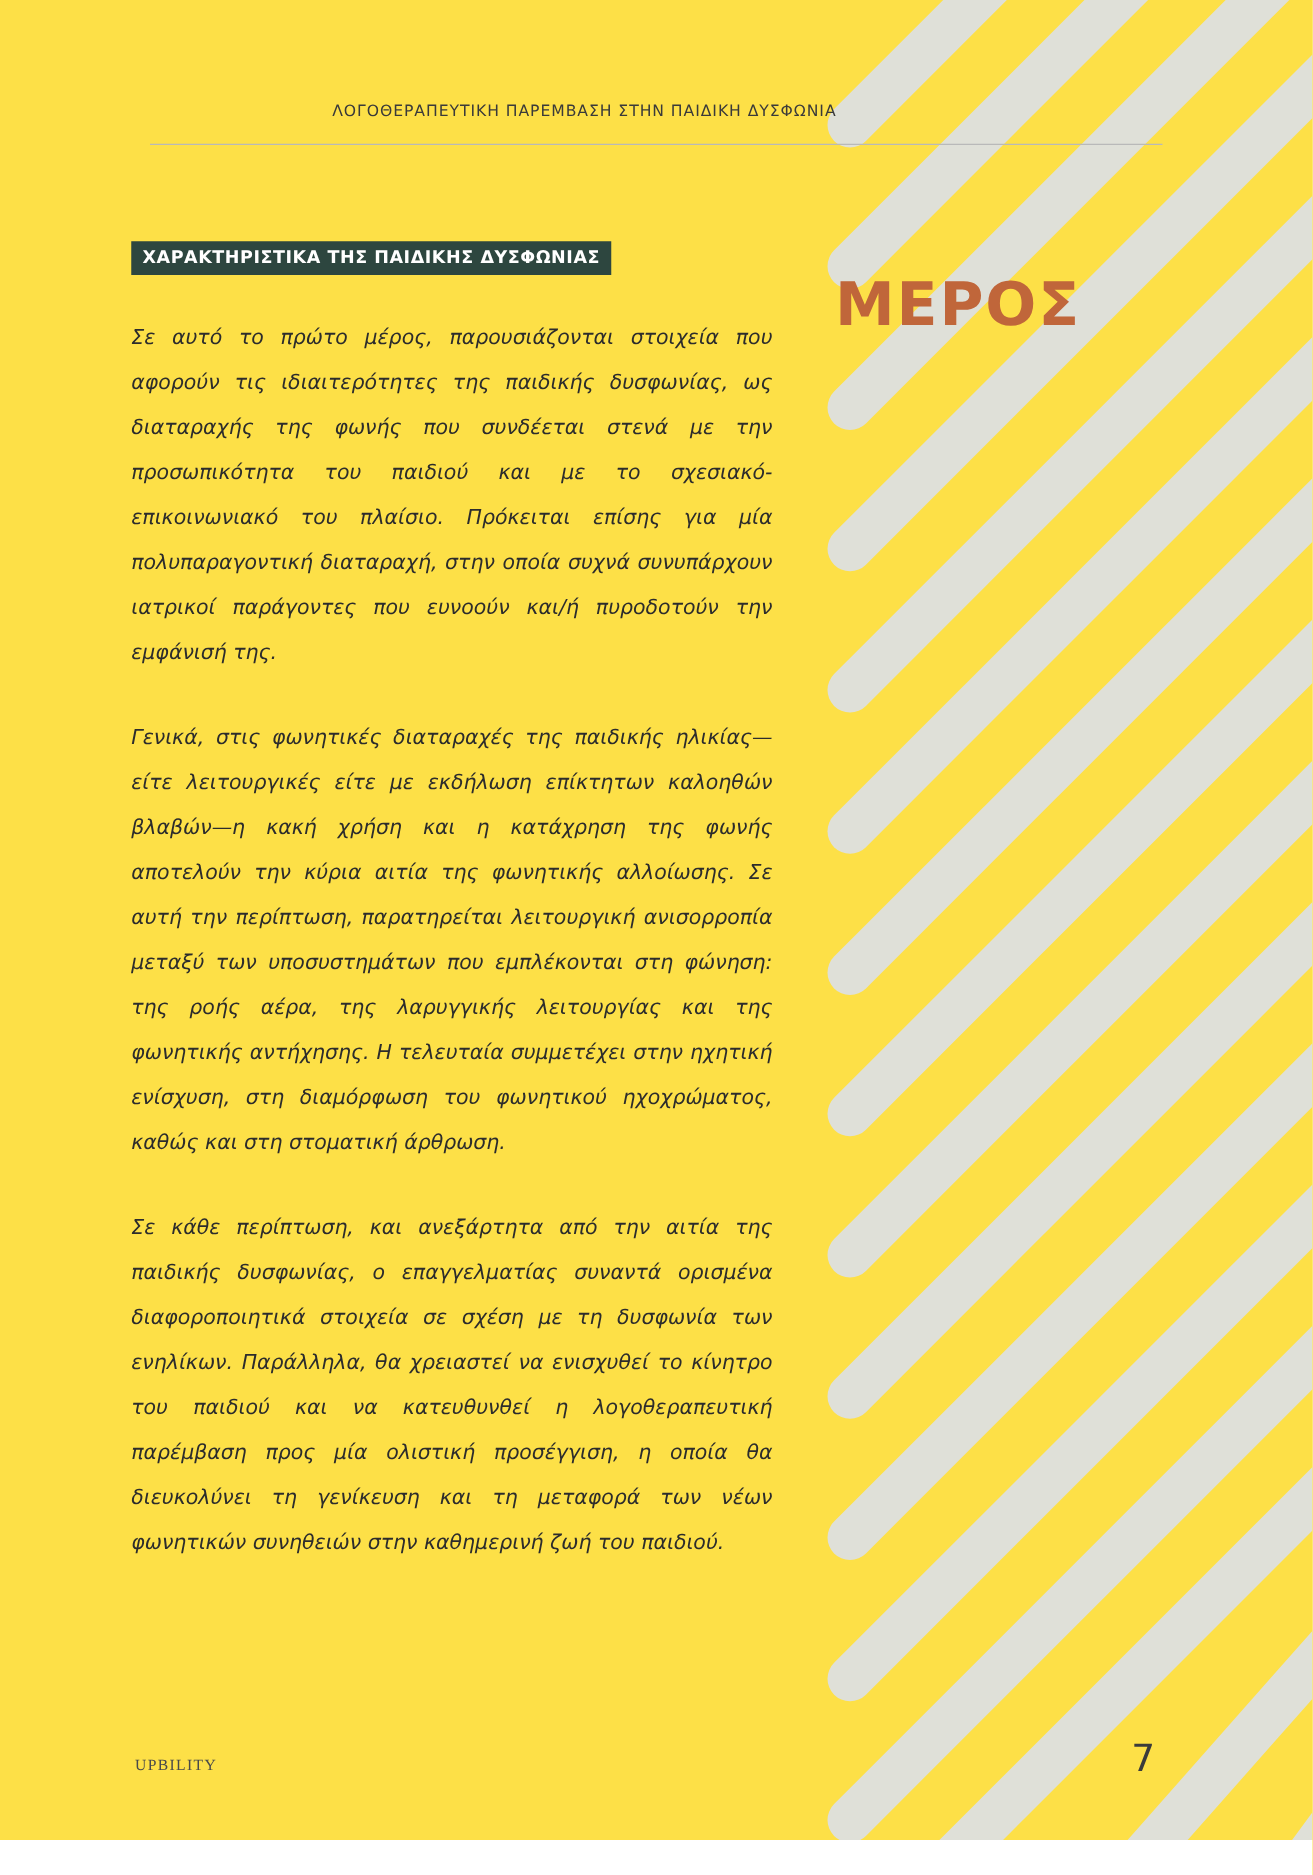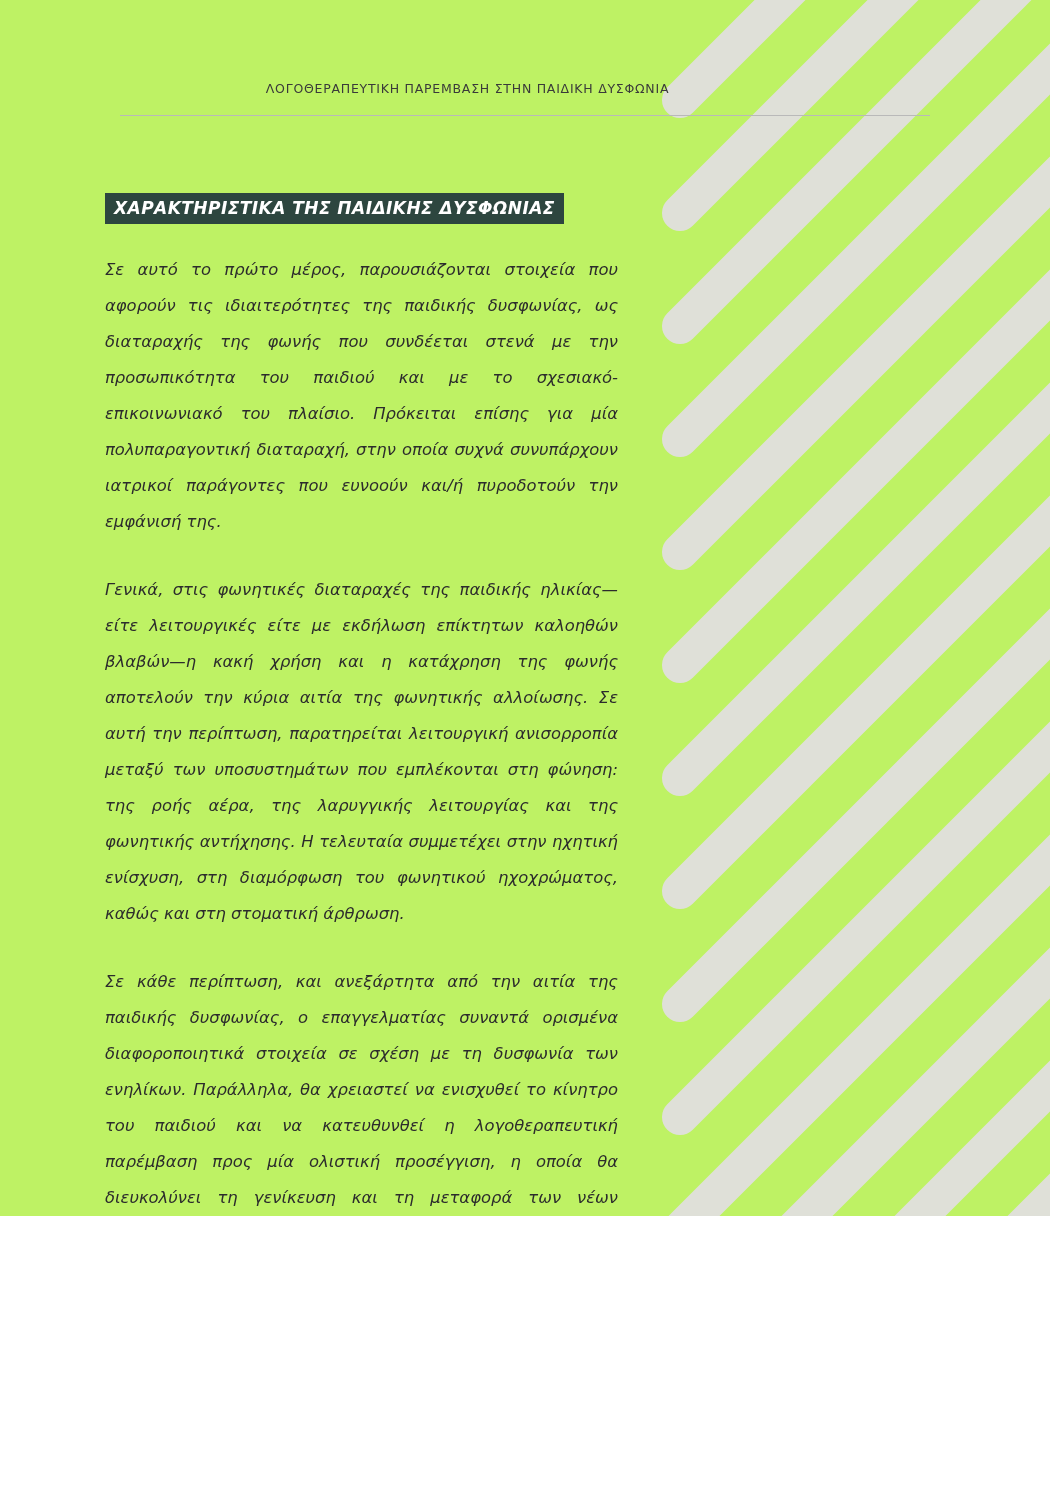--- a/index.html
+++ b/index.html
@@ -12,22 +12,22 @@
     background: #ffffff;
     font-family: "DejaVu Sans", "Liberation Sans", sans-serif;
     overflow: hidden;
     position: relative;
   }
 
   .page {
     position: absolute;
     inset: 0;
     width: 1050px;
-    height: 1216px;
-    background: #bef264;
+    height: 1472px;
+    background: #fde047;
     overflow: hidden;
   }
 
   
   .stripe-band {
     position: absolute;
     top: 0;
     left: 640px;
     width: 410px;
     height: 1500px;
@@ -83,27 +83,26 @@
   
   .section-heading {
     position: absolute;
     top: 193px;
     left: 105px;
   }
   .section-heading-band {
     display: inline-block;
     background: #2d463f;
     color: #ffffff;
-    font-size: 17px;
+    font-size: 14px;
     font-weight: bold;
     letter-spacing: 0.45px;
     padding: 5px 9px 6px 9px;
     white-space: nowrap;
     font-family: "DejaVu Sans", "Liberation Sans", sans-serif;
-    font-style: italic;
   }
 
   
   .body-column {
     position: absolute;
     top: 252px;
     left: 105px;
     width: 513px;
     font-style: italic;
   }
@@ -167,20 +166,21 @@
       </g>
     </svg>
   </div>
 
   <div class="running-header">
     <span class="running-header-text">ΛΟΓΟΘΕΡΑΠΕΥΤΙΚΗ ΠΑΡΕΜΒΑΣΗ ΣΤΗΝ ΠΑΙΔΙΚΗ ΔΥΣΦΩΝΙΑ</span>
   </div>
   <div class="header-rule"></div>
 
   <div class="part-title">
+    <span class="line">ΜΕΡΟΣ</span>
   </div>
 
   <div class="section-heading">
     <span class="section-heading-band">ΧΑΡΑΚΤΗΡΙΣΤΙΚΑ ΤΗΣ ΠΑΙΔΙΚΗΣ ΔΥΣΦΩΝΙΑΣ</span>
   </div>
 
   <div class="body-column">
     <p class="body-paragraph">Σε αυτό το πρώτο μέρος, παρουσιάζονται στοιχεία που αφορούν τις ιδιαιτερότητες της παιδικής δυσφωνίας, ως διαταραχής της φωνής που συνδέεται στενά με την προσωπικότητα του παιδιού και με το σχεσιακό-επικοινωνιακό του πλαίσιο. Πρόκειται επίσης για μία πολυπαραγοντική διαταραχή, στην οποία συχνά συνυπάρχουν ιατρικοί παράγοντες που ευνοούν και/ή πυροδοτούν την εμφάνισή της.</p>
     <p class="body-paragraph">Γενικά, στις φωνητικές διαταραχές της παιδικής ηλικίας—είτε λειτουργικές είτε με εκδήλωση επίκτητων καλοηθών βλαβών—η κακή χρήση και η κατάχρηση της φωνής αποτελούν την κύρια αιτία της φωνητικής αλλοίωσης. Σε αυτή την περίπτωση, παρατηρείται λειτουργική ανισορροπία μεταξύ των υποσυστημάτων που εμπλέκονται στη φώνηση: της ροής αέρα, της λαρυγγικής λειτουργίας και της φωνητικής αντήχησης. Η τελευταία συμμετέχει στην ηχητική ενίσχυση, στη διαμόρφωση του φωνητικού ηχοχρώματος, καθώς και στη στοματική άρθρωση.</p>
     <p class="body-paragraph">Σε κάθε περίπτωση, και ανεξάρτητα από την αιτία της παιδικής δυσφωνίας, ο επαγγελματίας συναντά ορισμένα διαφοροποιητικά στοιχεία σε σχέση με τη δυσφωνία των ενηλίκων. Παράλληλα, θα χρειαστεί να ενισχυθεί το κίνητρο του παιδιού και να κατευθυνθεί η λογοθεραπευτική παρέμβαση προς μία ολιστική προσέγγιση, η οποία θα διευκολύνει τη γενίκευση και τη μεταφορά των νέων φωνητικών συνηθειών στην καθημερινή ζωή του παιδιού.</p>

